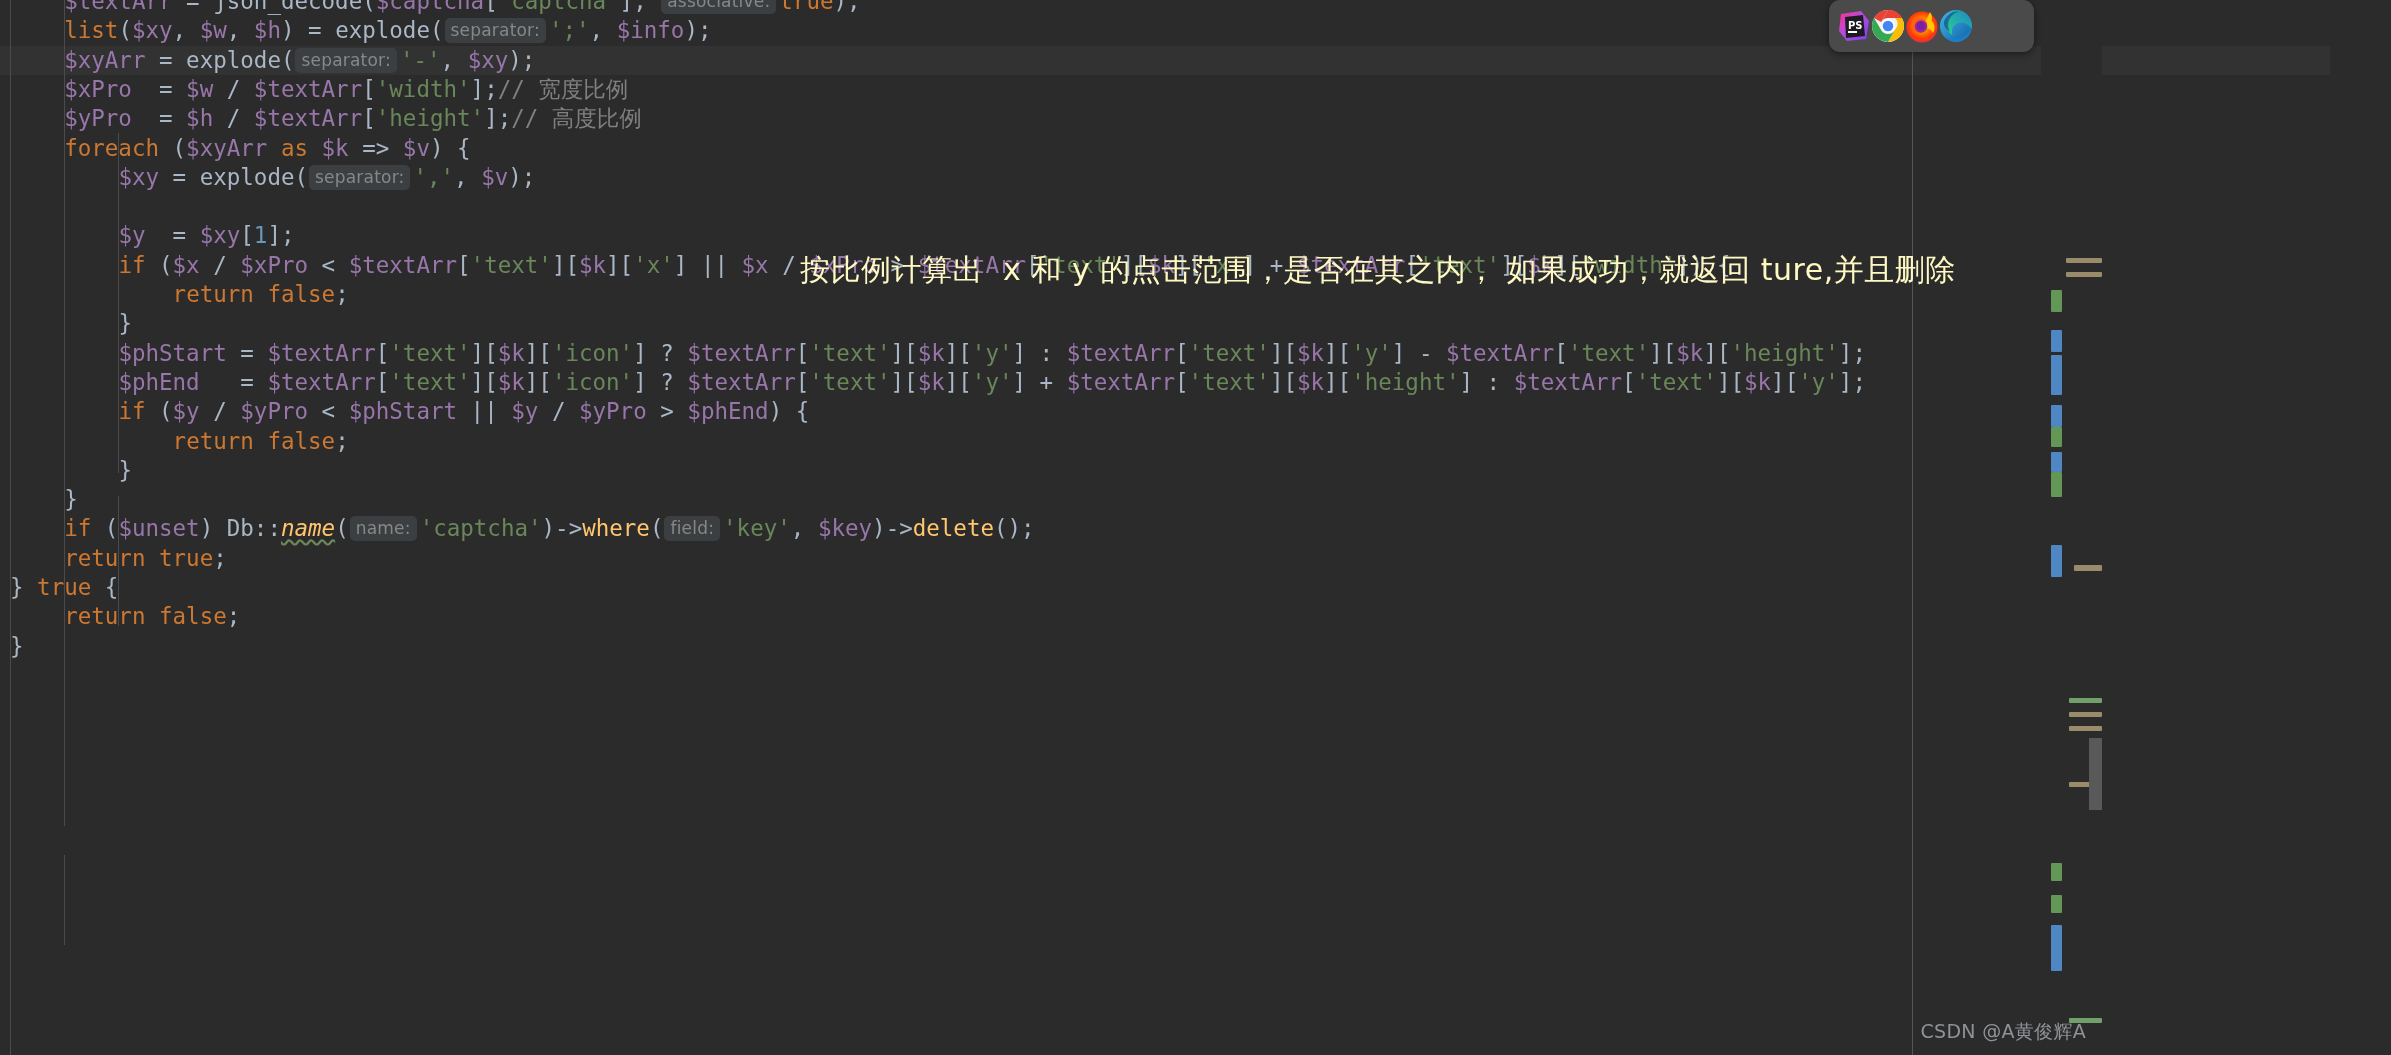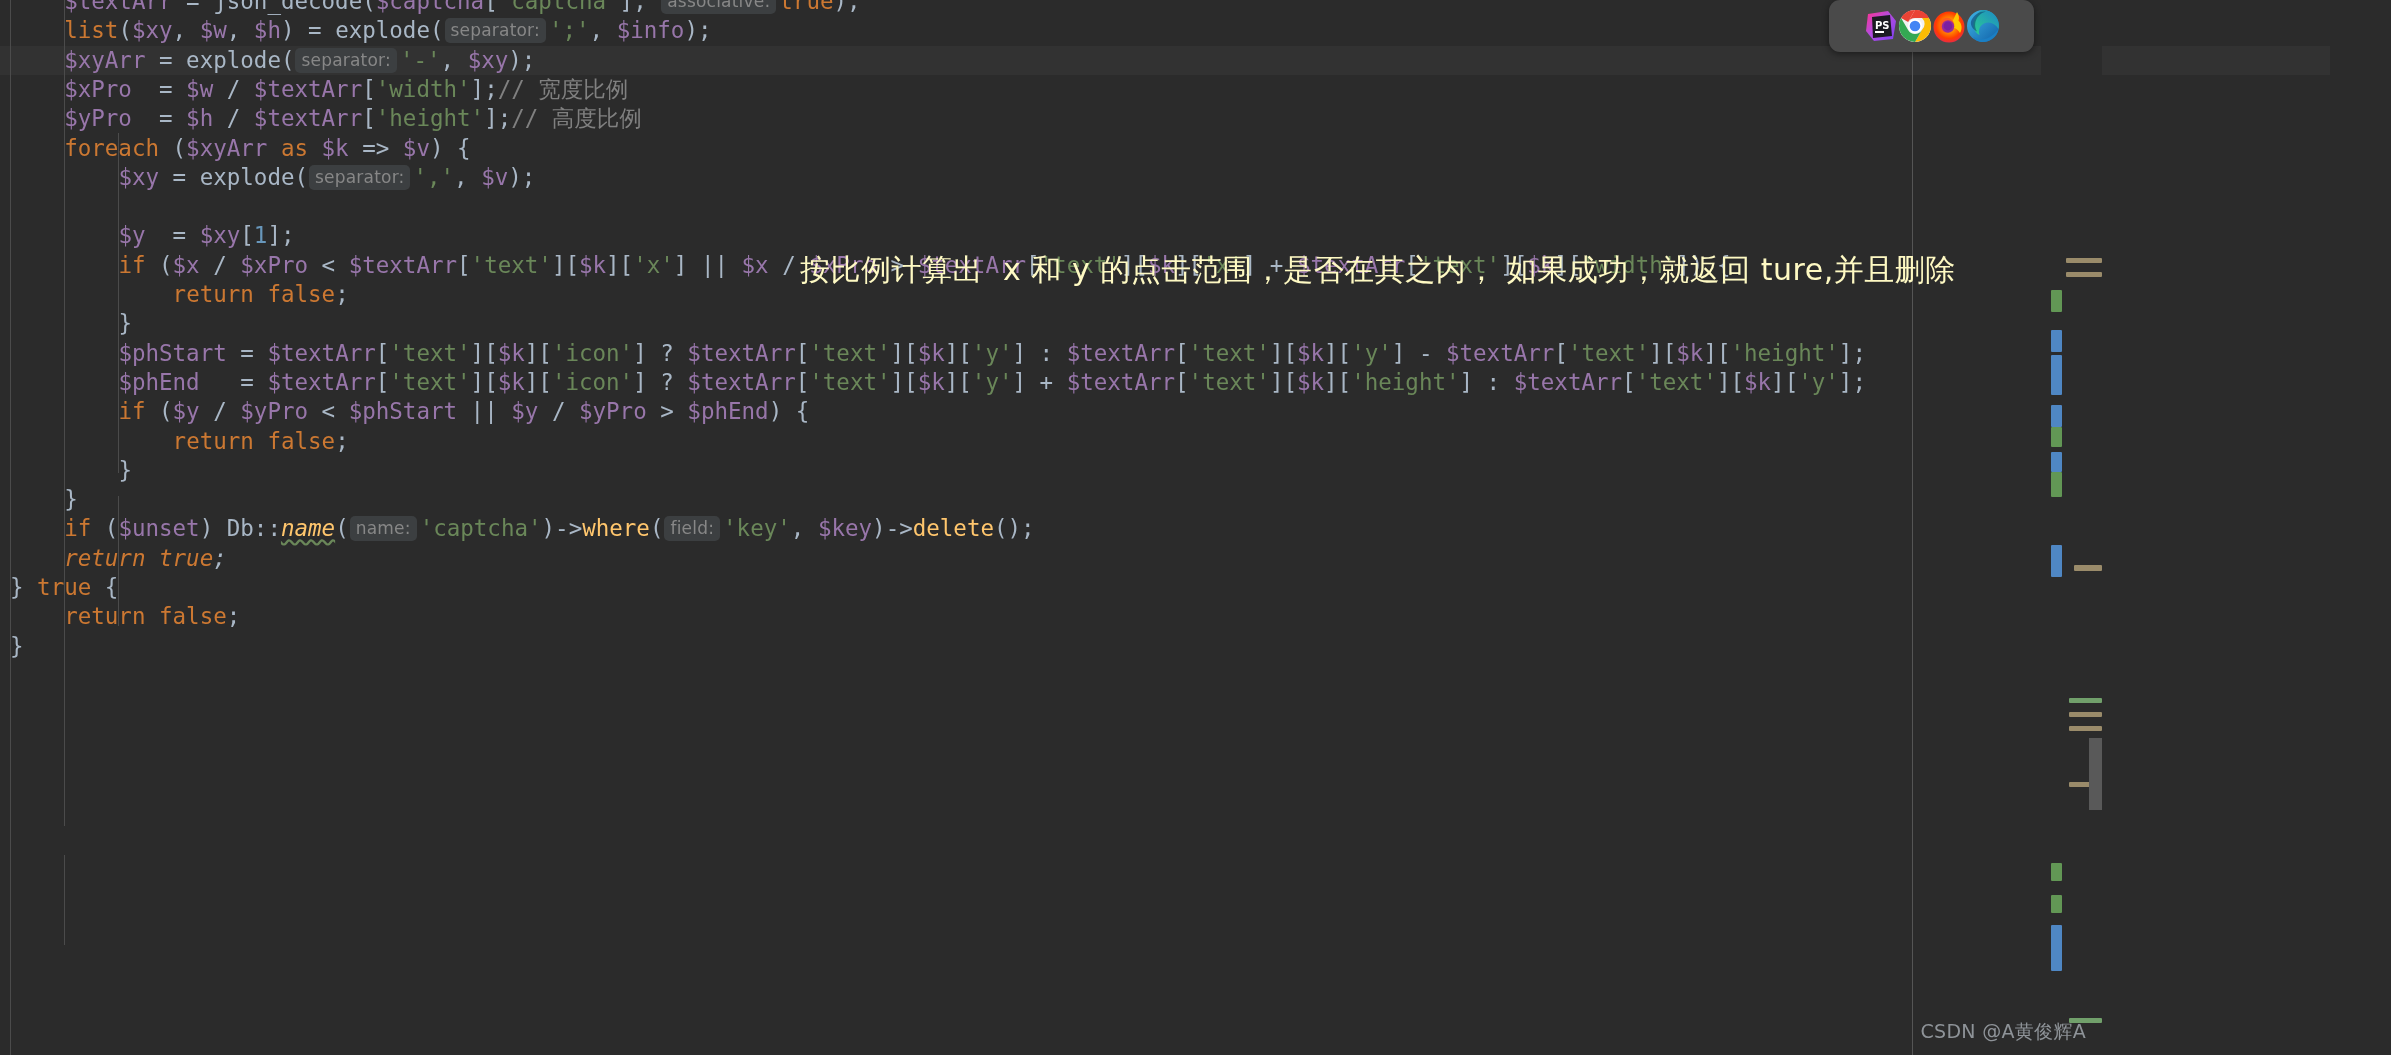--- a/index.html
+++ b/index.html
@@ -127,21 +127,21 @@
   .app-switcher {
     position: absolute;
     top: 0px;
     right: 68px;
     width: 205px;
     height: 52px;
     background: #4a4a4a;
     border-radius: 11px;
     display: flex;
     align-items: center;
-    justify-content: center;
+    justify-content: flex-start;
     padding: 0 8px;
     z-index: 20;
     box-shadow: 0 2px 7px rgba(0,0,0,.45);
   }
   .app-icon {
     width: 34px; height: 34px;
     position: relative;
     display: block;
     flex: 0 0 auto;
   }
@@ -181,21 +181,21 @@
       <div class="line" style="position: absolute; left: 0px; right: 0px; top: 250.7px;"><span class="code-text" style="padding-left: 118.4px;"><span class="kw">if</span><span class="op"> (</span><span class="var">$x</span><span class="op"> / </span><span class="var">$xPro</span><span class="op"> &lt; </span><span class="var">$textArr</span><span class="op">[</span><span class="str">'text'</span><span class="op">][</span><span class="var">$k</span><span class="op">][</span><span class="str">'x'</span><span class="op">] || </span><span class="var">$x</span><span class="op"> / </span><span class="var">$xPro</span><span class="op"> &gt; </span><span class="var">$textArr</span><span class="op">[</span><span class="str">'text'</span><span class="op">][</span><span class="var">$k</span><span class="op">][</span><span class="str">'x'</span><span class="op">] + </span><span class="var">$textArr</span><span class="op">[</span><span class="str">'text'</span><span class="op">][</span><span class="var">$k</span><span class="op">][</span><span class="str">'width'</span><span class="op">]) {</span></span></div>
       <div class="line" style="position: absolute; left: 0px; right: 0px; top: 280px;"><span class="code-text" style="padding-left: 172.6px;"><span class="kw">return</span><span class="op"> </span><span class="kw">false</span><span class="op">;</span></span></div>
       <div class="line" style="position: absolute; left: 0px; right: 0px; top: 309.3px;"><span class="code-text" style="padding-left: 118.4px;"><span class="op">}</span></span></div>
       <div class="line" style="position: absolute; left: 0px; right: 0px; top: 338.6px;"><span class="code-text" style="padding-left: 118.4px;"><span class="var">$phStart</span><span class="op"> = </span><span class="var">$textArr</span><span class="op">[</span><span class="str">'text'</span><span class="op">][</span><span class="var">$k</span><span class="op">][</span><span class="str">'icon'</span><span class="op">] ? </span><span class="var">$textArr</span><span class="op">[</span><span class="str">'text'</span><span class="op">][</span><span class="var">$k</span><span class="op">][</span><span class="str">'y'</span><span class="op">] : </span><span class="var">$textArr</span><span class="op">[</span><span class="str">'text'</span><span class="op">][</span><span class="var">$k</span><span class="op">][</span><span class="str">'y'</span><span class="op">] - </span><span class="var">$textArr</span><span class="op">[</span><span class="str">'text'</span><span class="op">][</span><span class="var">$k</span><span class="op">][</span><span class="str">'height'</span><span class="op">];</span></span></div>
       <div class="line" style="position: absolute; left: 0px; right: 0px; top: 367.9px;"><span class="code-text" style="padding-left: 118.4px;"><span class="var">$phEnd</span><span class="op">   = </span><span class="var">$textArr</span><span class="op">[</span><span class="str">'text'</span><span class="op">][</span><span class="var">$k</span><span class="op">][</span><span class="str">'icon'</span><span class="op">] ? </span><span class="var">$textArr</span><span class="op">[</span><span class="str">'text'</span><span class="op">][</span><span class="var">$k</span><span class="op">][</span><span class="str">'y'</span><span class="op">] + </span><span class="var">$textArr</span><span class="op">[</span><span class="str">'text'</span><span class="op">][</span><span class="var">$k</span><span class="op">][</span><span class="str">'height'</span><span class="op">] : </span><span class="var">$textArr</span><span class="op">[</span><span class="str">'text'</span><span class="op">][</span><span class="var">$k</span><span class="op">][</span><span class="str">'y'</span><span class="op">];</span></span></div>
       <div class="line" style="position: absolute; left: 0px; right: 0px; top: 397.2px;"><span class="code-text" style="padding-left: 118.4px;"><span class="kw">if</span><span class="op"> (</span><span class="var">$y</span><span class="op"> / </span><span class="var">$yPro</span><span class="op"> &lt; </span><span class="var">$phStart</span><span class="op"> || </span><span class="var">$y</span><span class="op"> / </span><span class="var">$yPro</span><span class="op"> &gt; </span><span class="var">$phEnd</span><span class="op">) {</span></span></div>
       <div class="line" style="position: absolute; left: 0px; right: 0px; top: 426.5px;"><span class="code-text" style="padding-left: 172.6px;"><span class="kw">return</span><span class="op"> </span><span class="kw">false</span><span class="op">;</span></span></div>
       <div class="line" style="position: absolute; left: 0px; right: 0px; top: 455.8px;"><span class="code-text" style="padding-left: 118.4px;"><span class="op">}</span></span></div>
       <div class="line" style="position: absolute; left: 0px; right: 0px; top: 485.1px;"><span class="code-text" style="padding-left: 64.2px;"><span class="op">}</span></span></div>
       <div class="line" style="position: absolute; left: 0px; right: 0px; top: 514.4px;"><span class="code-text" style="padding-left: 64.2px;"><span class="kw">if</span><span class="op"> (</span><span class="var">$unset</span><span class="op">) </span><span class="punc">Db</span><span class="op">::</span><span class="mcall">name</span><span class="op">(</span><span class="hint">name:</span><span class="str">'captcha'</span><span class="op">)-&gt;</span><span class="fn">where</span><span class="op">(</span><span class="hint">field:</span><span class="str">'key'</span><span class="op">, </span><span class="var">$key</span><span class="op">)-&gt;</span><span class="fn">delete</span><span class="op">();</span></span></div>
-      <div class="line" style="position: absolute; left: 0px; right: 0px; top: 543.7px; font-style: italic;"><span class="code-text" style="padding-left: 64.2px;"><span class="kw">return</span><span class="op"> </span><span class="kw">true</span><span class="op">;</span></span></div>
+      <div class="line" style="position: absolute; left: 0px; right: 0px; top: 543.7px;"><span class="code-text" style="padding-left: 64.2px;"><span class="kw">return</span><span class="op"> </span><span class="kw">true</span><span class="op">;</span></span></div>
       <div class="line" style="position: absolute; left: 0px; right: 0px; top: 573px;"><span class="code-text" style="padding-left: 10px;"><span class="op">} </span><span class="kw">true</span><span class="op"> {</span></span></div>
       <div class="line" style="position: absolute; left: 0px; right: 0px; top: 602.3px;"><span class="code-text" style="padding-left: 64.2px;"><span class="kw">return</span><span class="op"> </span><span class="kw">false</span><span class="op">;</span></span></div>
       <div class="line" style="position: absolute; left: 0px; right: 0px; top: 631.6px;"><span class="code-text" style="padding-left: 10px;"><span class="op">}</span></span></div>
     </div>
 
   <div id="indent-guides">
       <div class="iguide" style="left: 10px; top: 0px; height: 1055px;"></div>
       <div class="iguide" style="left: 64px; top: 0px; height: 826px;"></div>
       <div class="iguide" style="left: 118px; top: 133px; height: 340px;"></div>
       <div class="iguide" style="left: 118px; top: 496px; height: 130px;"></div>

